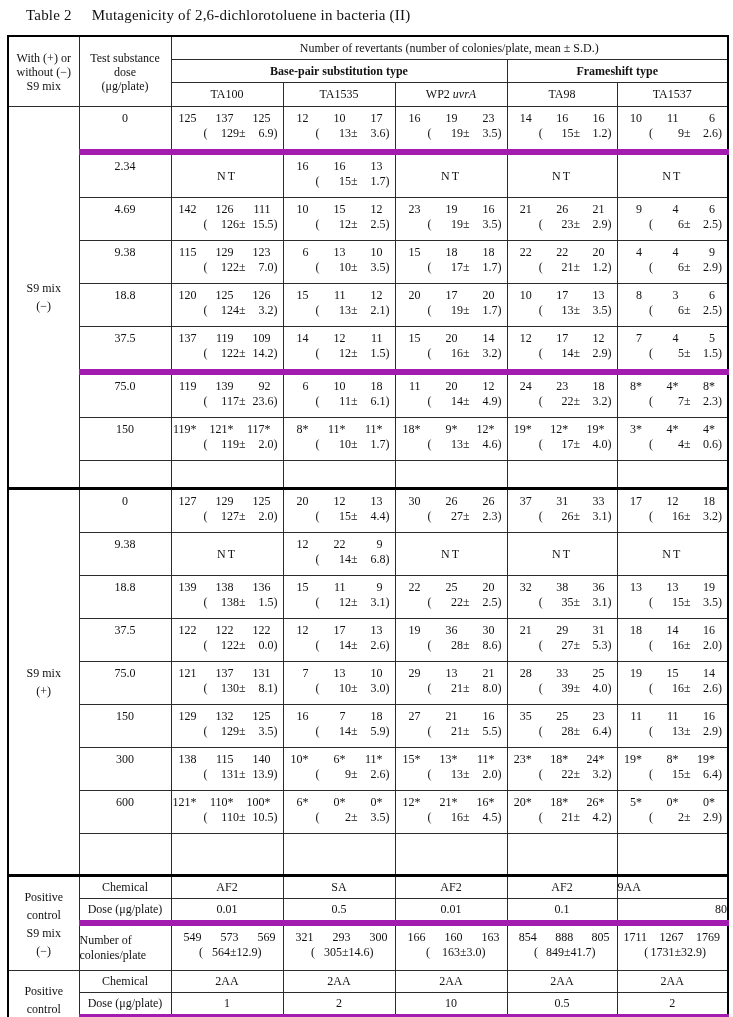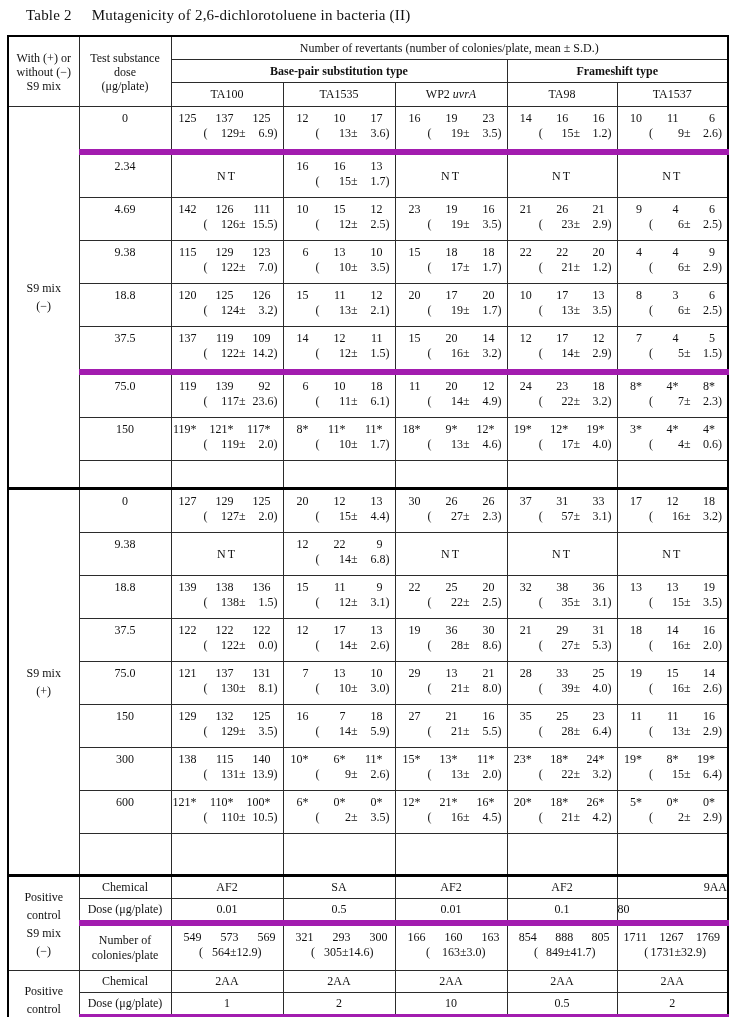--- a/index.html
+++ b/index.html
@@ -22,21 +22,21 @@
   thead th{text-align:center;vertical-align:middle;}
   tr.h1 th{height:22px;}
   tr.h2 th{height:22px;font-weight:bold;}
   tr.h3 th{height:23px;margin-top:29px;}
   .prelines{white-space:pre-line;line-height:14px;}
   td.blocklabel{vertical-align:middle;text-align:center;white-space:pre-line;line-height:18px;}
   td.dosecell{text-align:center;padding-top:4px;}
   tr.datarow td{height:38px;}
   tr.ctlrow td{height:21px;vertical-align:middle;text-align:center;}
   tr.ctlnum td{height:44px;}
-  td.ctlhead{vertical-align:middle;text-align:center;white-space:pre-line;line-height:15px;}
+  td.ctlhead{vertical-align:middle;text-align:left;white-space:pre-line;line-height:15px;}
   .triple{display:grid;grid-template-columns:1fr 1fr 1fr;padding-top:4px;line-height:15px;}
   .triple span{text-align:right;padding-right:12px;}
   td.wide .triple span{padding-right:7px;}
   .meanline{display:grid;grid-template-columns:1fr 1fr 1fr;line-height:15px;}
   .meanline .paren{text-align:right;padding-right:1px;}
   .meanline .mean{text-align:right;}
   .meanline .sd{text-align:right;padding-right:5px;}
   td.wide .meanline .sd{padding-right:21px;}
   .nt{text-align:center;padding-top:14px;letter-spacing:2px;}
   tr.graytop td{border-top:6px solid #a21caf;}
@@ -611,21 +611,21 @@
           </div>
         </td>
         <td>
           <div class="triple">
             <span>37</span>
             <span>31</span>
             <span>33</span>
           </div>
           <div class="meanline">
             <span class="paren">(</span>
-            <span class="mean">57±</span>
+            <span class="mean">26±</span>
             <span class="sd">3.1)</span>
           </div>
         </td>
         <td>
           <div class="triple">
             <span>17</span>
             <span>12</span>
             <span>18</span>
           </div>
           <div class="meanline">
@@ -1053,29 +1053,29 @@
       <tr class="ctlrow">
         <td class="blocklabel" rowspan="3">Positive
 control
 S9 mix
 (−)</td>
         <td class="ctlhead">Chemical</td>
         <td style="text-align: center; vertical-align: middle;">AF2</td>
         <td style="vertical-align: middle;">SA</td>
         <td style="text-align: center; vertical-align: middle;">AF2</td>
         <td style="text-align: center; vertical-align: middle;">AF2</td>
-        <td style="text-align: right; vertical-align: middle;">9AA</td>
+        <td style="text-align: left; vertical-align: middle;">9AA</td>
       </tr>
       <tr class="ctlrow">
         <td class="ctlhead">Dose (μg/plate)</td>
         <td style="text-align: center; vertical-align: middle;">0.01</td>
         <td style="text-align: center; vertical-align: middle;">0.5</td>
         <td style="text-align: center; vertical-align: middle;">0.01</td>
         <td style="text-align: center; vertical-align: middle; font-family: Liberation Serif, serif;">0.1</td>
-        <td style="text-align: left; vertical-align: middle; margin-left: 48px;">80</td>
+        <td style="text-align: right; vertical-align: middle; margin-left: 48px;">80</td>
       </tr>
       <tr class="ctlnum graytop">
         <td class="ctlhead">Number of
 colonies/plate</td>
         <td class="wide">
           <div class="triple">
             <span>549</span>
             <span>573</span>
             <span>569</span>
           </div>

